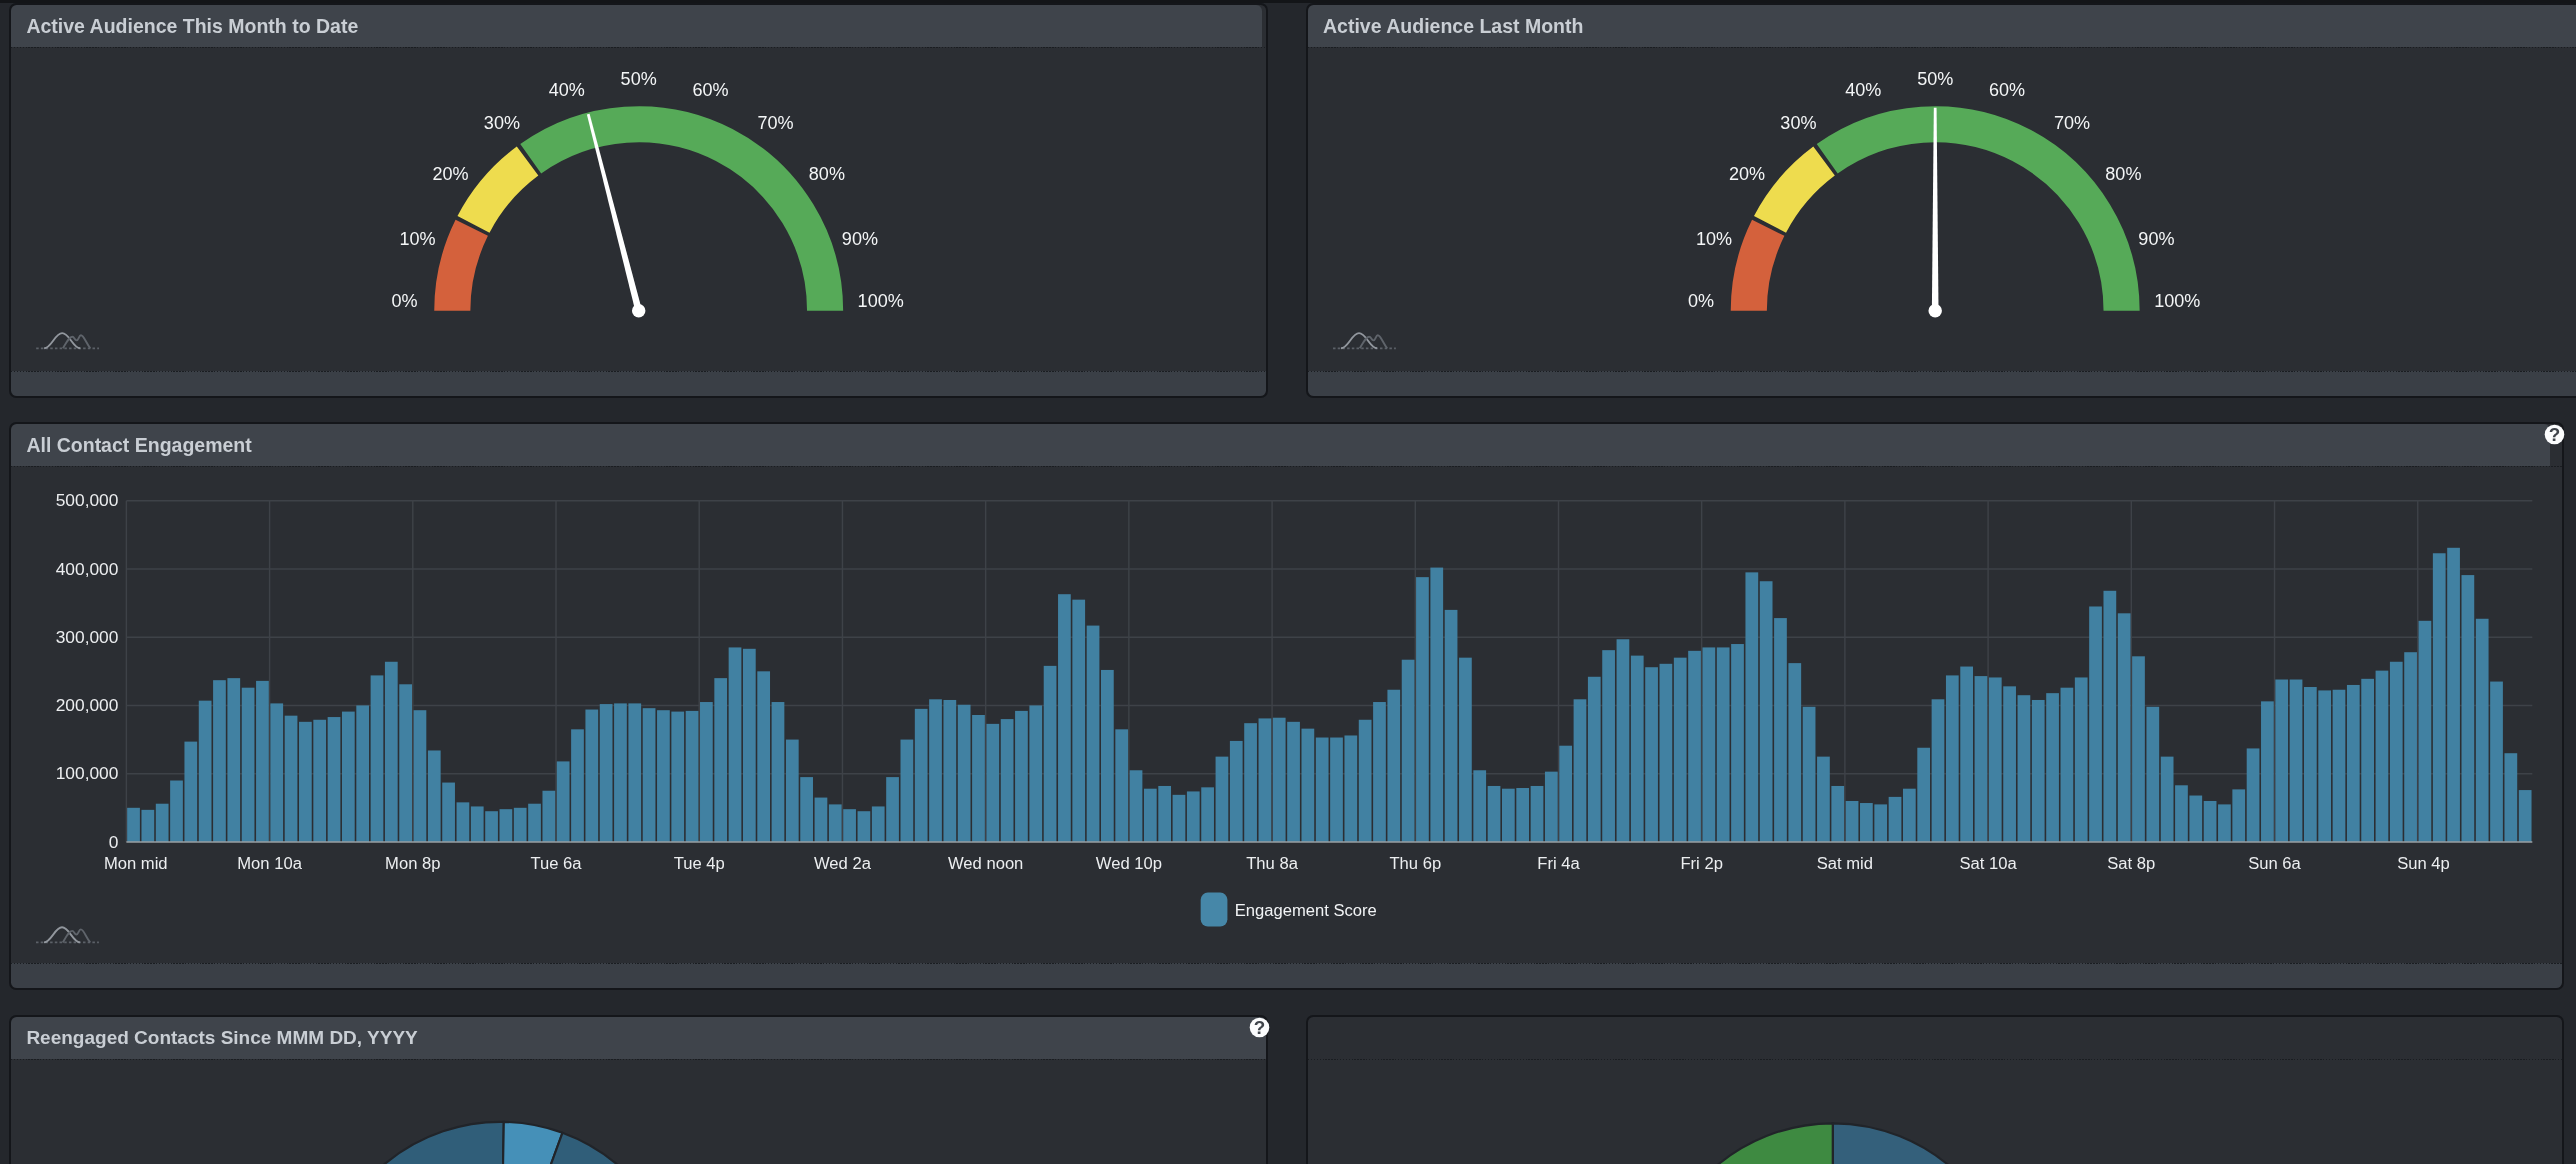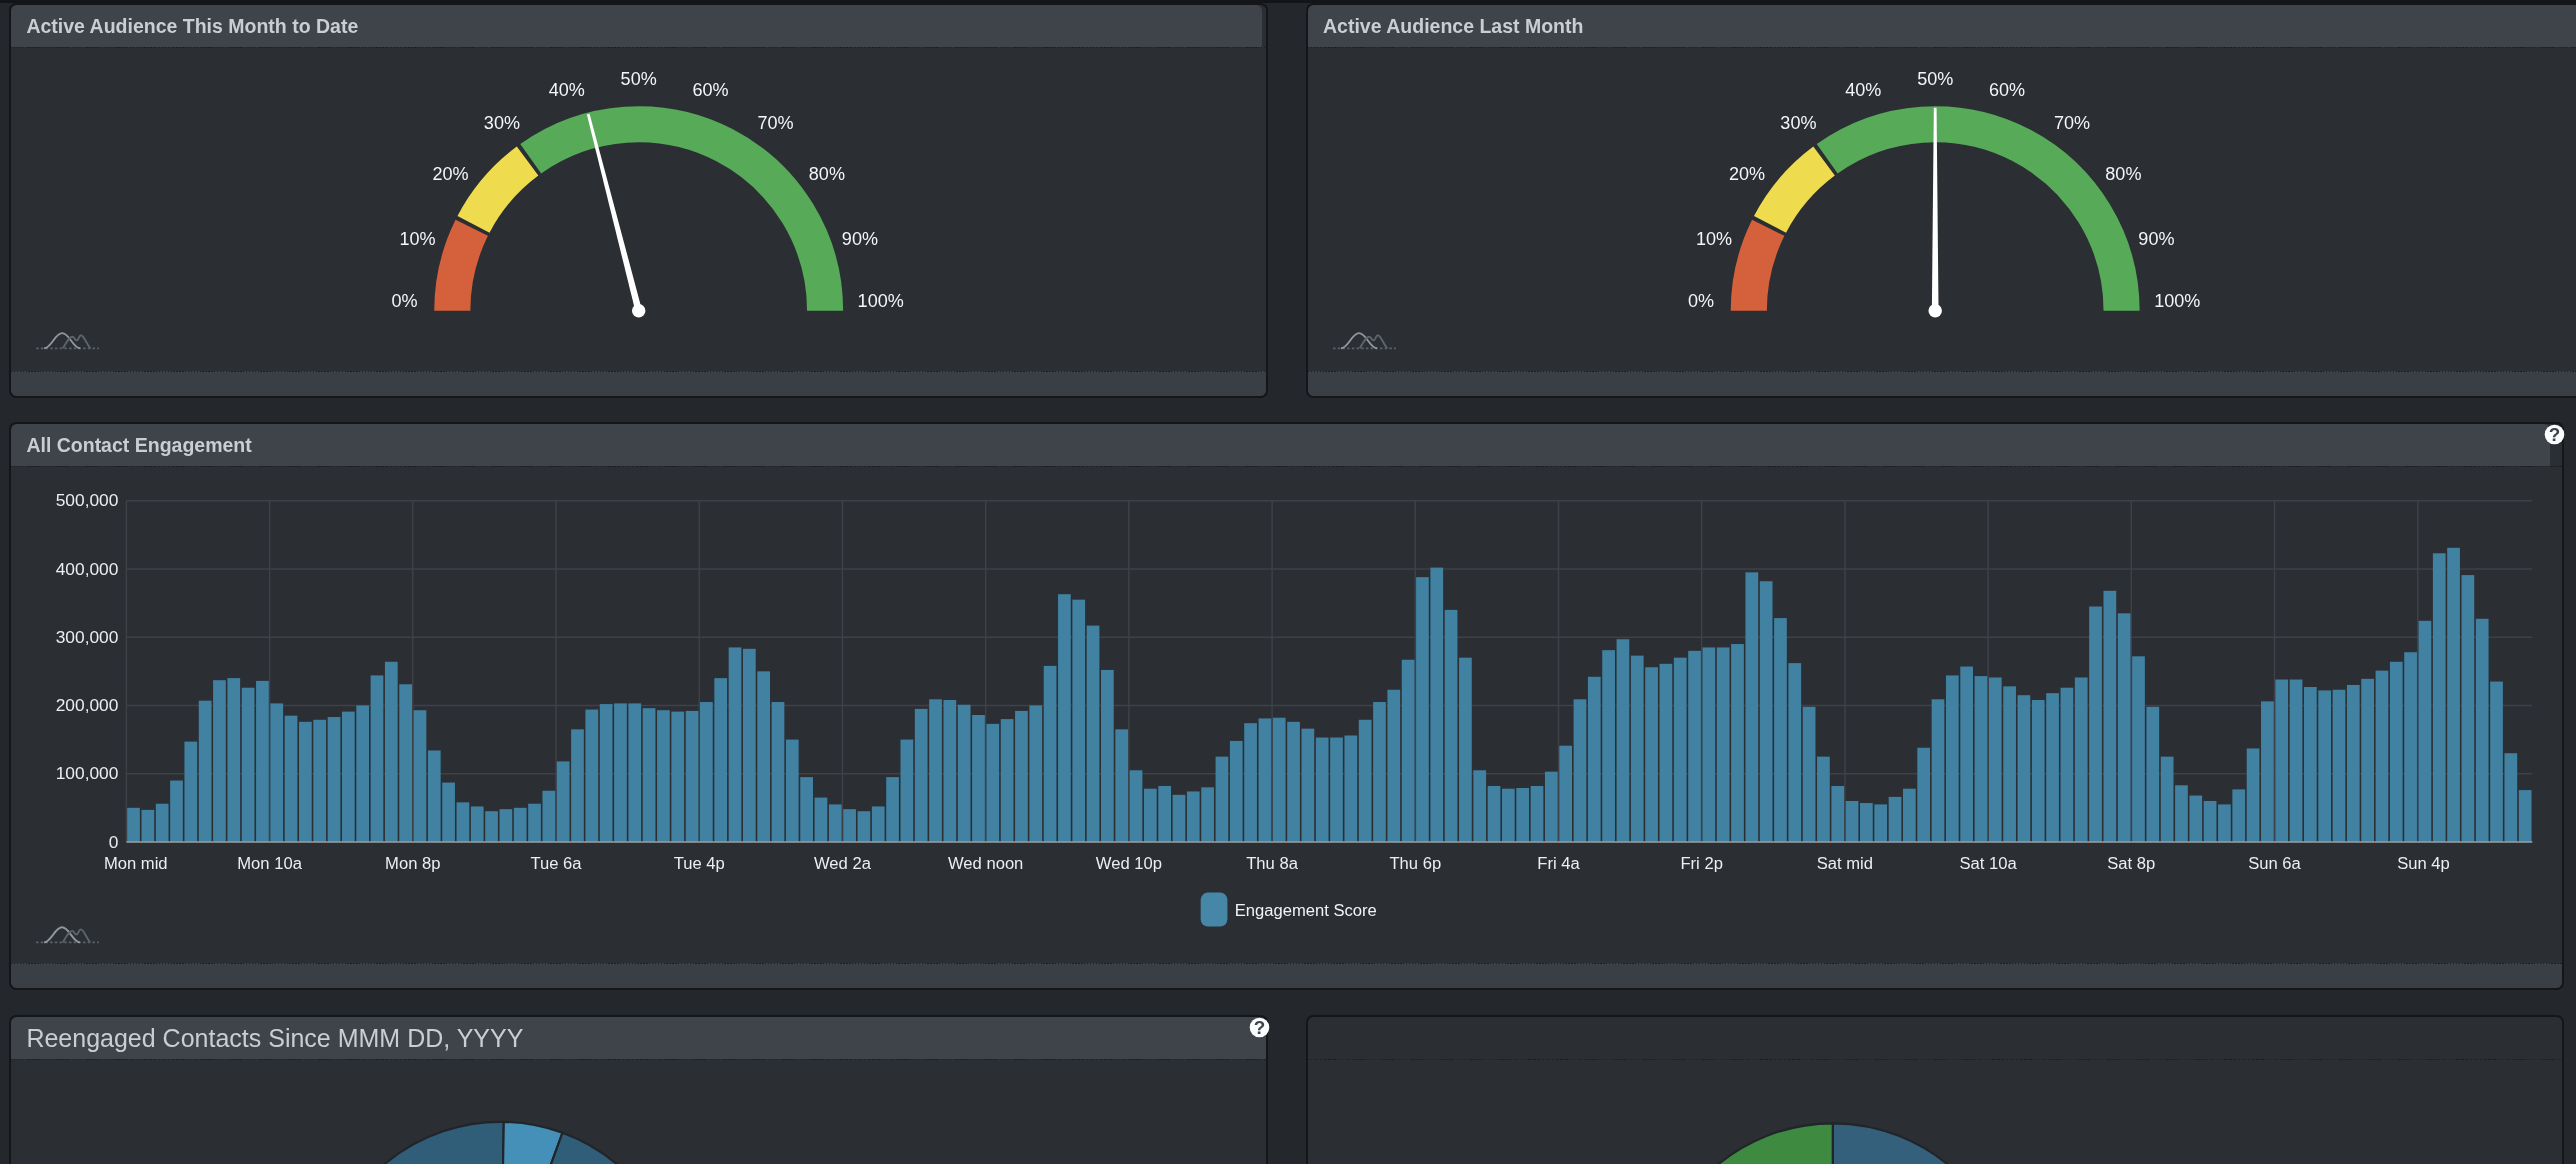--- a/index.html
+++ b/index.html
@@ -309,21 +309,21 @@
 </g>
 </svg>
 <div style="position:absolute;left:0;right:0;bottom:0;height:24.6px;background:#3a3f46;border-radius:0 0 5.8px 5.8px"></div>
     <div style="position:absolute;left:0;right:0;bottom:24px;height:1.4px;background:repeating-linear-gradient(90deg,#1a1d21 0 1.4px,transparent 1.4px 2.9px)"></div>
 
 </div>
 <div style="position:absolute;left:9.4px;top:1015px;width:1259px;height:188px;
 background:#2b2e33;border:2.2px solid #14161a;border-radius:7.2px;box-sizing:border-box;overflow:hidden">
 <div style="position:absolute;left:0;right:0;top:0;height:42px;background:#3f444b;
 border-radius:5.8px 5.8px 0 0">
-<div style="position:absolute;left:15px;top:0;line-height:42px;font-size:25px;font-weight:normal;color:#c9ced4;white-space:nowrap">Reengaged Contacts Since MMM DD, YYYY</div>
+<div style="position:absolute;left:15px;top:0;line-height:42px;font-size:19px;font-weight:bold;color:#c9ced4;white-space:nowrap">Reengaged Contacts Since MMM DD, YYYY</div>
 </div>
 <div style="position:absolute;left:0;right:0;top:42px;height:1.4px;
 background:repeating-linear-gradient(90deg,#1a1d21 0 1.4px,transparent 1.4px 2.9px)"></div>
 <svg width="1259" height="146" viewBox="0 0 1741 202" style="position:absolute;left:0;top:42px">
 <path d="M 677 337 L 430.80 293.59 A 250 250 0 0 1 681.36 87.04 Z" fill="#305e79" stroke="#212429" stroke-width="3"></path>
 <path d="M 677 337 L 681.36 87.04 A 250 250 0 0 1 762.51 102.08 Z" fill="#4590b8" stroke="#212429" stroke-width="3"></path>
 <path d="M 677 337 L 762.51 102.08 A 250 250 0 0 1 923.20 380.41 Z" fill="#305e79" stroke="#212429" stroke-width="3"></path>
 </svg>
 
 </div>

